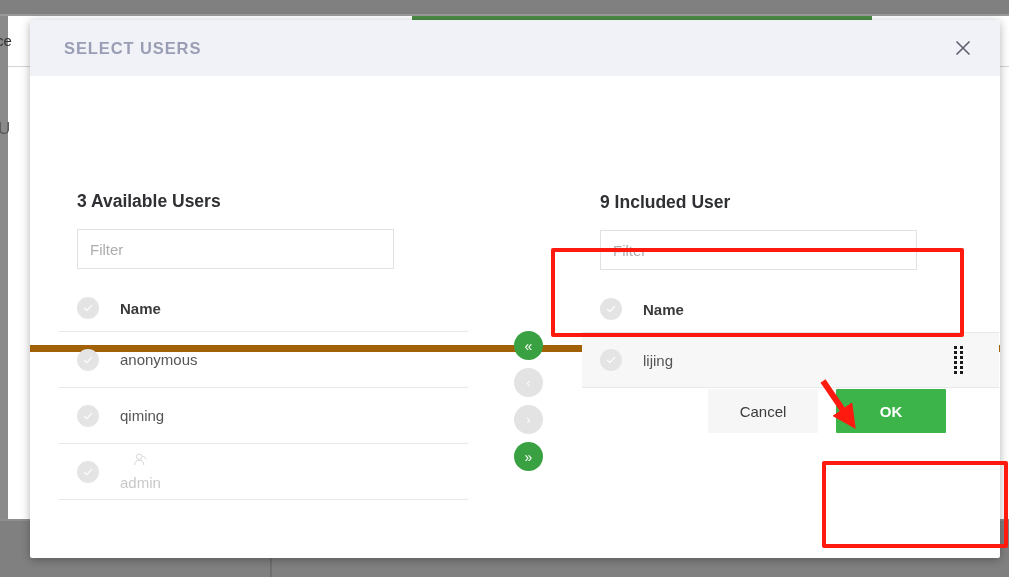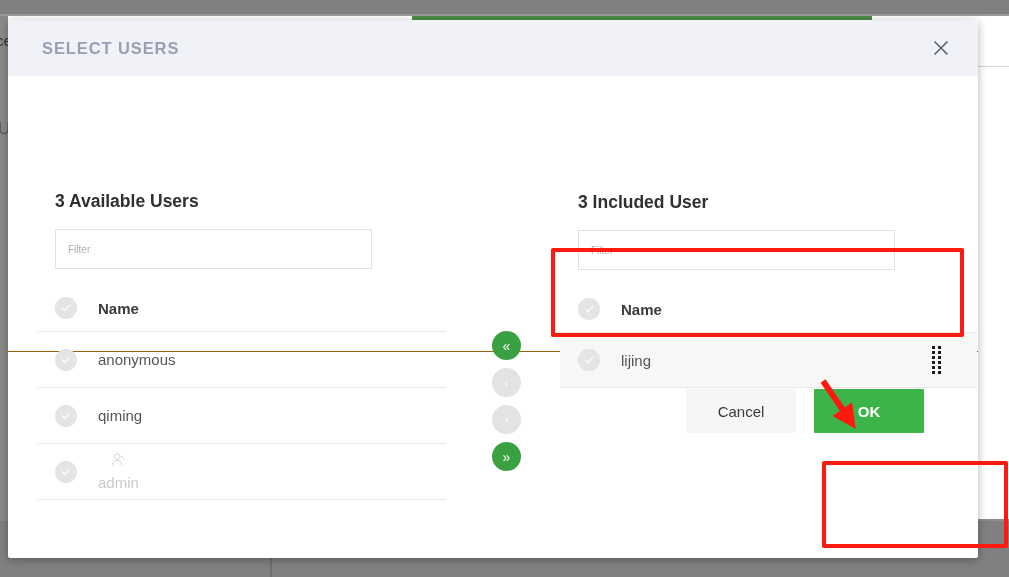--- a/index.html
+++ b/index.html
@@ -26,21 +26,21 @@
   }
   .bg-text.muted { color: #5a5a5a; font-size: 17px; }
   .bg-greenbar {
     position: absolute;
     background: #4c8c45;
   }
 
   
   #dialog {
     position: absolute;
-    left: 8px; top: 20px;
+    left: 30px; top: 20px;
     width: 970px; height: 538px;
     background: #ffffff;
     box-shadow: 0 2px 10px rgba(0,0,0,.30);
     border-radius: 2px;
     overflow: hidden;
   }
   #dialog-header {
     height: 56px;
     background: #f1f2f7;
     display: flex;
@@ -62,21 +62,21 @@
     display: flex; align-items: center; justify-content: center;
     cursor: pointer;
     color: #5c6070;
   }
   #close-btn svg { display: block; }
 
   #dialog-body {
     position: relative;
     height: 276px;
     background: #fff;
-    border-bottom: 1px solid #a16207;
+    border-bottom: 7px solid #a16207;
   }
 
   
   .list-panel { position: absolute; top: 0; }
   #panel-available { left: 29px; width: 409px; }
   #panel-included  { left: 552px; width: 417px; }
 
   .panel-heading {
     font-size: 17.5px;
     color: #2f3033;
@@ -87,21 +87,21 @@
   #panel-available .panel-heading { margin-top: 115px; }
   #panel-included  .panel-heading { margin-top: 116px; }
 
   .filter-input {
     display: block;
     width: 317px;
     height: 40px;
     margin: 17px 8px 0 18px;
     border: 1px solid #e2e2e2;
     background: #fff;
-    font-size: 10px;
+    font-size: 15px;
     color: #444;
     padding: 0 12px;
     outline: none;
     font-family: "Liberation Sans", sans-serif;
     border-radius: 0;
   }
   .filter-input::placeholder { color: #adadad; }
 
   .list-table { margin-top: 16px; width: 100%; }
   .list-row {
@@ -287,21 +287,21 @@
     </div>
 
     <div id="transfer-buttons">
       <button class="xfer on big">«</button>
       <button class="xfer off">‹</button>
       <button class="xfer off">›</button>
       <button class="xfer on big">»</button>
     </div>
 
     <div class="list-panel" id="panel-included">
-      <div class="panel-heading">3 Included User</div>
+      <div class="panel-heading">9 Included User</div>
       <input class="filter-input" id="included-filter" type="text" placeholder="Filter" style="">
       <div class="list-table">
         <div class="list-row header-row">
           <span class="cb">
             <svg width="12" height="12" viewBox="0 0 12 12">
                 <path d="M2.3 6.2 L4.7 8.6 L9.7 3.4" stroke="#fff" stroke-width="1.2" fill="none" stroke-linecap="round" stroke-linejoin="round"></path>
               </svg>
           </span>
           <span class="cell-name">Name</span>
         </div>

